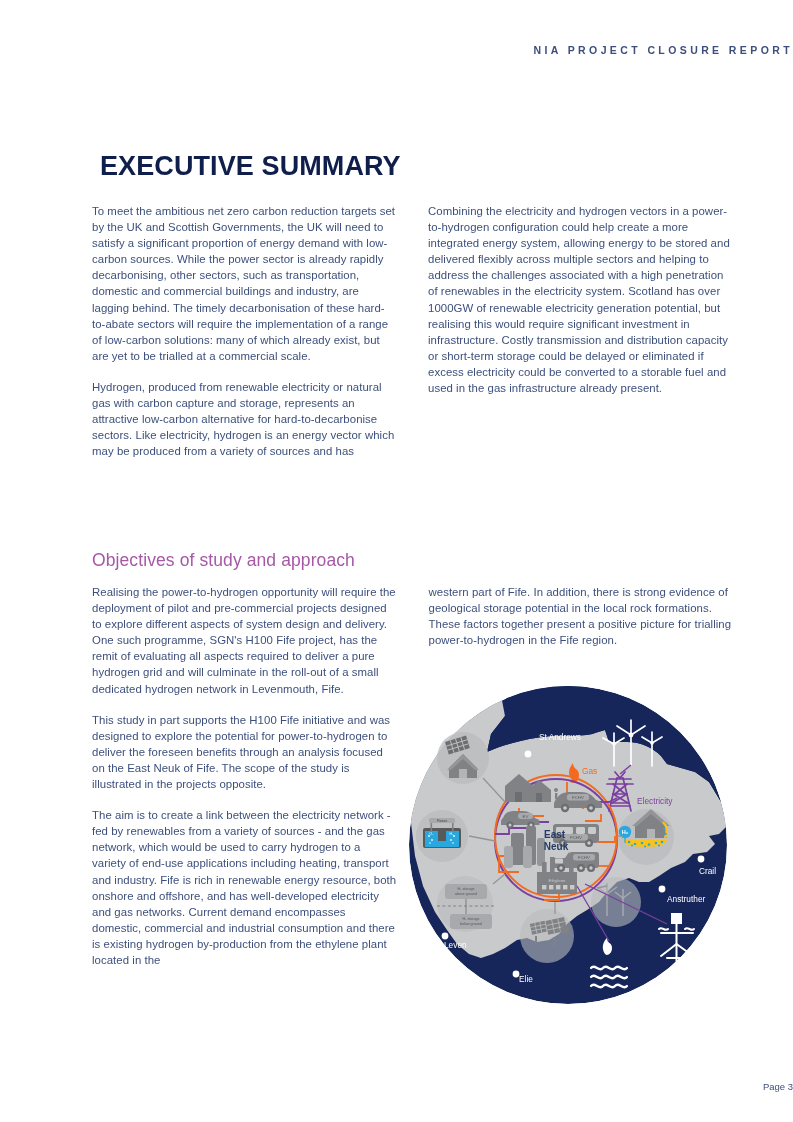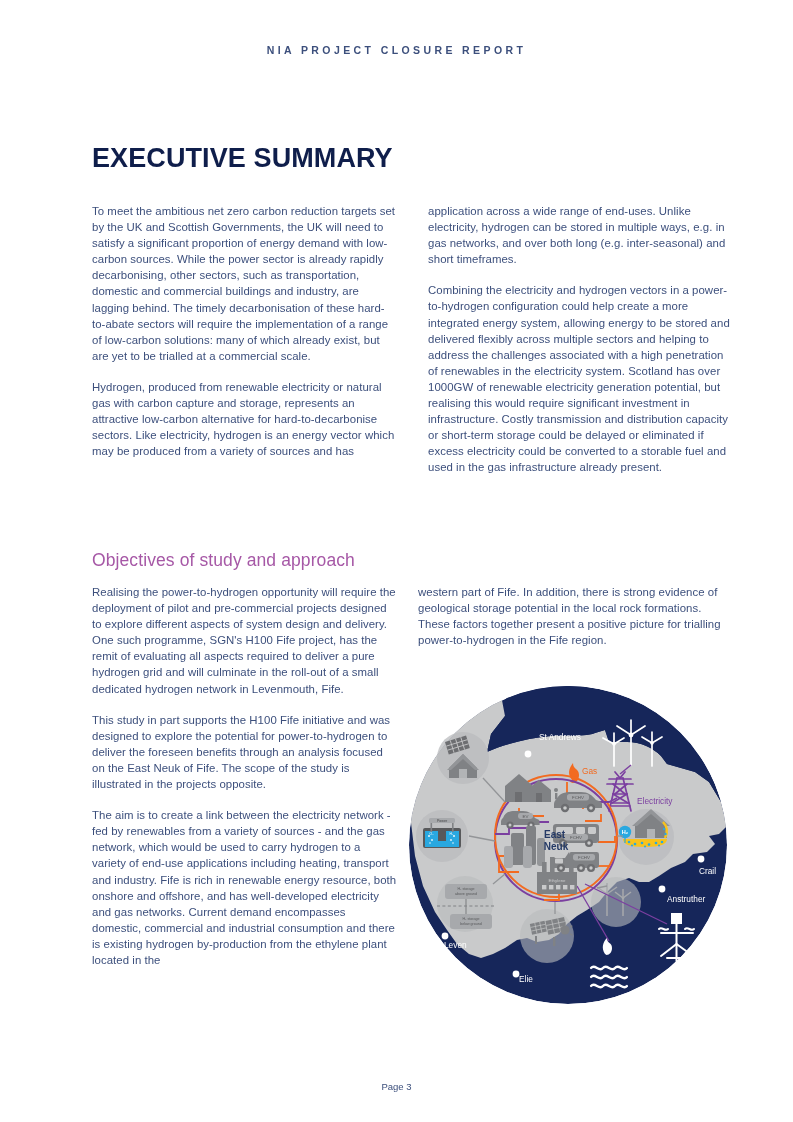--- a/index.html
+++ b/index.html
@@ -12,35 +12,35 @@
     overflow:hidden;
   }
   .page{
     position:absolute;inset:0;
     padding:0;
   }
   
   .running-head{
     position:absolute;
     top:44px;left:0;right:0;
-    text-align:center;
+    text-align:right;
     font-size:10.5px;
     font-weight:700;
     letter-spacing:3.4px;
     color:#3c4f7c;
   }
   
   .page-title{
     position:absolute;
     top:143px;left:92px;
     font-size:27px;
     font-weight:700;
     letter-spacing:0.1px;
     color:#0f1e4b;
-    margin:0;
+    margin:8px;
   }
   
   .cols{
     position:absolute;
     top:203px;left:92px;
     width:641px;
     display:flex;
     gap:31px;
     justify-content:flex-end;
   }
@@ -63,35 +63,35 @@
     color:#a658a6;
     margin:0;
     letter-spacing:.1px;
   }
   
   .cols2{
     position:absolute;
     top:584px;left:92px;
     width:641px;
     display:flex;
-    gap:21px;
+    gap:32px;
   }
   .cols2 .col{width:305px;}
   .cols2 .col p{
     margin:0 0 15px 0;
     font-size:11.4px;
     line-height:16.1px;
     color:#3c4f7c;
   }
 
   
   .footer{
     position:absolute;
     bottom:30px;left:0;right:0;
-    text-align:center;
+    text-align:right;
     font-size:9.5px;
     color:#3c4f7c;
   }
 
   
   .diagram-wrap{
     position:absolute;
     left:409px;top:686px;
     width:318px;height:318px;
   }
@@ -105,21 +105,20 @@
   <div class="running-head">NIA PROJECT CLOSURE REPORT</div>
 
   <h1 class="page-title">EXECUTIVE SUMMARY</h1>
 
   <div class="cols">
     <div class="col">
       <p>To meet the ambitious net zero carbon reduction targets set by the UK and Scottish Governments, the UK will need to satisfy a significant proportion of energy demand with low-carbon sources.  While the power sector is already rapidly decarbonising, other sectors, such as transportation, domestic and commercial buildings and industry, are lagging behind. The timely decarbonisation of these hard-to-abate sectors will require the implementation of a range of low-carbon solutions: many of which already exist, but are yet to be trialled at a commercial scale.</p>
       <p>Hydrogen, produced from renewable electricity or natural gas with carbon capture and storage, represents an attractive low-carbon alternative for hard-to-decarbonise sectors. Like electricity, hydrogen is an energy vector which may be produced from a variety of sources and has</p>
     </div>
     <div class="col">
-      <p>application across a wide range of end-uses. Unlike electricity, hydrogen can be stored in multiple ways, e.g. in gas networks, and over both long (e.g. inter-seasonal) and short timeframes.</p>
       <p>Combining the electricity and hydrogen vectors in a power-to-hydrogen configuration could help create a more integrated energy system, allowing energy to be stored and delivered flexibly across multiple sectors and helping to address the challenges associated with a high penetration of renewables in the electricity system. Scotland has over 1000GW of renewable electricity generation potential, but realising this would require significant investment in infrastructure. Costly transmission and distribution capacity or short-term storage could be delayed or eliminated if excess electricity could be converted to a storable fuel and used in the gas infrastructure already present.</p>
     </div>
   </div>
 
   <h2 class="section-heading">Objectives of study and approach</h2>
 
   <div class="cols2">
     <div class="col">
       <p>Realising the power-to-hydrogen opportunity will require the deployment of pilot and pre-commercial projects designed to explore different aspects of system design and delivery. One such programme, SGN's H100 Fife project, has the remit of evaluating all aspects required to deliver a pure hydrogen grid and will culminate in the roll-out of a small dedicated hydrogen network in Levenmouth, Fife.</p>
       <p>This study in part supports the H100 Fife initiative and was designed to explore the potential for power-to-hydrogen to deliver the foreseen benefits through an analysis focused on the East Neuk of Fife. The scope of the study is illustrated in the projects opposite.</p>

